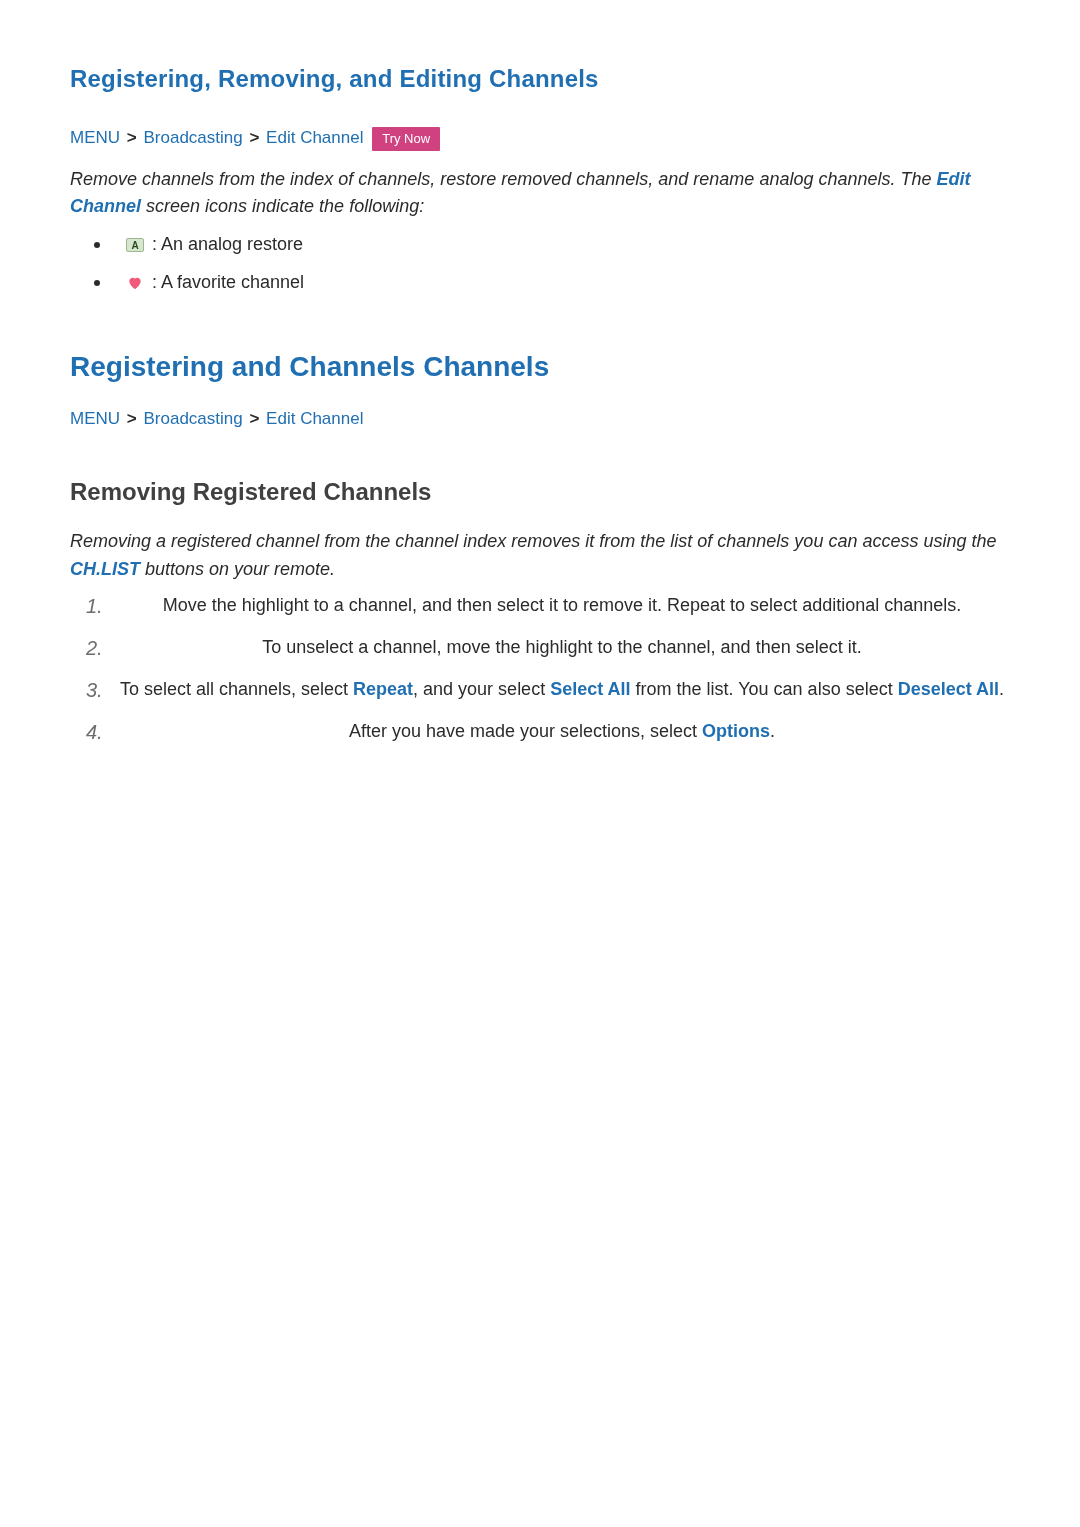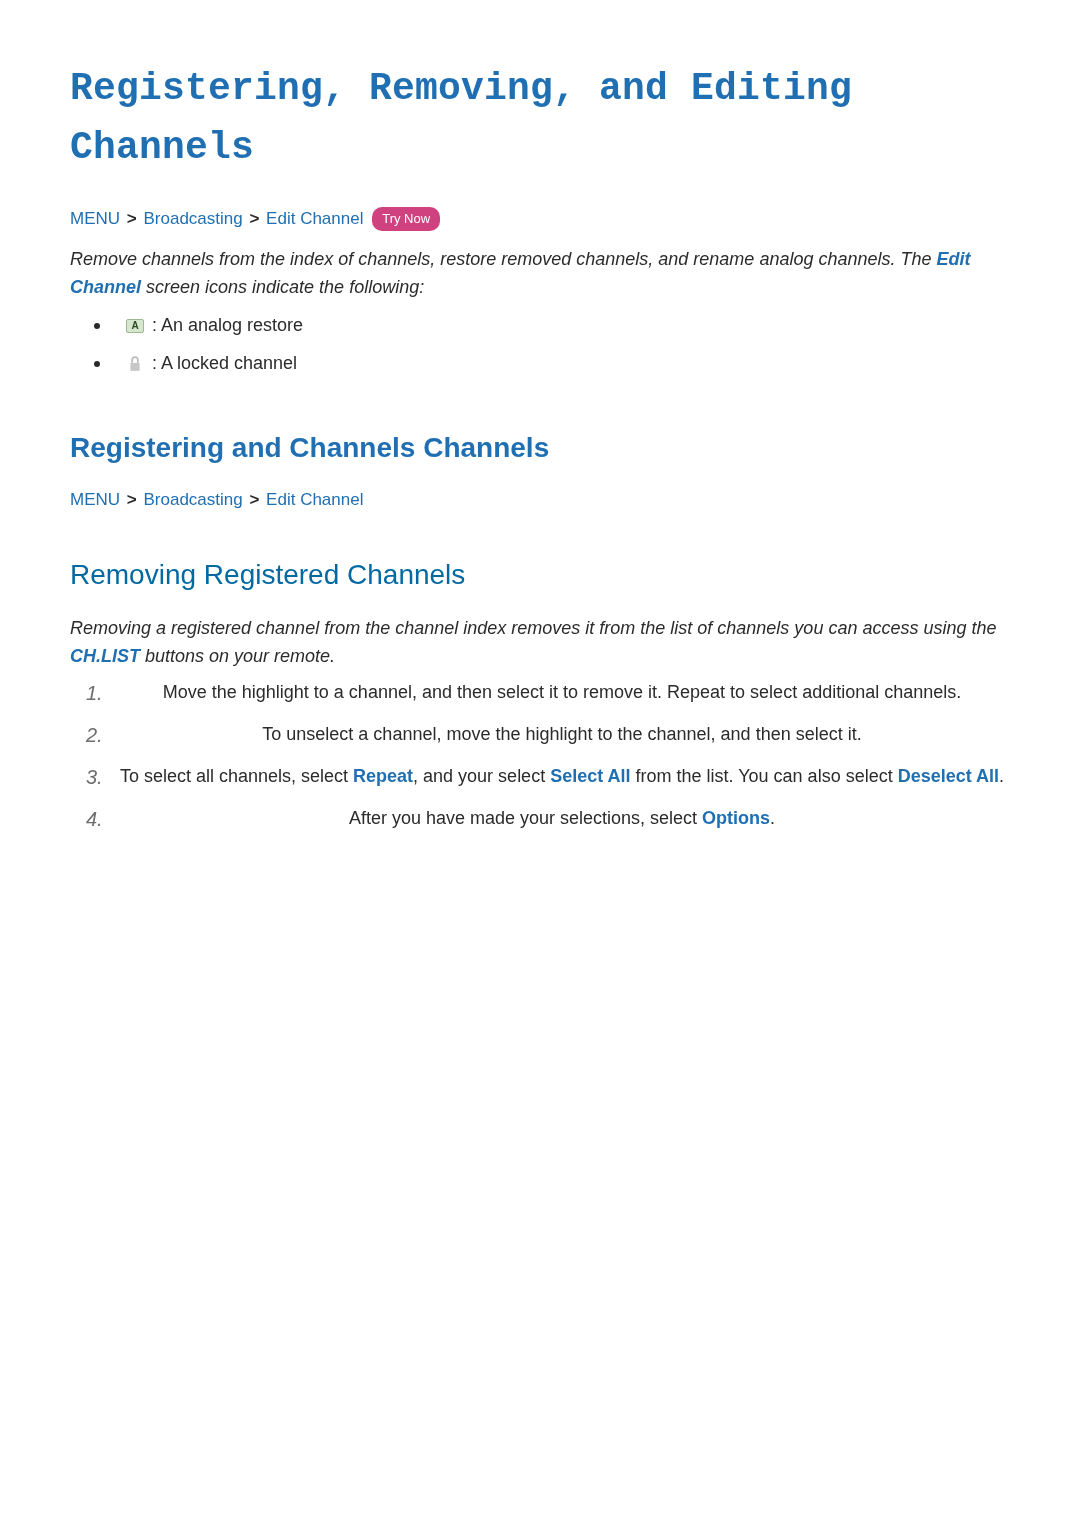--- a/index.html
+++ b/index.html
@@ -8,37 +8,36 @@
       background: #fff;
       width: 1080px;
       min-height: 1527px;
       padding: 60px 70px;
       color: #2b2b2b;
       font-size: 18px;
       line-height: 1.55;
     }
     .h1 {
       color: #1f6fb2;
-      font-size: 38px;
+      font-size: 24px;
       font-weight: 600;
       margin-bottom: 28px;
       letter-spacing: 0.2px;
-      font-family: Liberation Mono, monospace;
     }
     .h2 {
       color: #1f6fb2;
       font-size: 28px;
       font-weight: 600;
       margin-top: 48px;
       margin-bottom: 18px;
     }
     .h3 {
-      color: #0369a1;
-      font-size: 28px;
-      font-weight: 400;
+      color: #404040;
+      font-size: 24px;
+      font-weight: 700;
       margin-top: 40px;
       margin-bottom: 18px;
     }
     .breadcrumb {
       margin-bottom: 14px;
       font-size: 17px;
     }
     .bc-item {
       color: #1f6fb2;
       font-weight: 400;
@@ -47,21 +46,21 @@
       color: #2b2b2b;
       font-weight: 600;
       margin: 0 2px;
     }
     .try-now {
       display: inline-block;
       background: #d0417f;
       color: #fff;
       font-size: 13px;
       font-weight: 500;
-      border-radius: 10px;
+      border-radius: 1px;
       padding: 2px 10px;
       margin-left: 4px;
       vertical-align: middle;
     }
     .para { margin-bottom: 6px; font-style: italic; }
     .inline-strong { color: #1f6fb2; font-weight: 600; }
     .icon-list {
       list-style: none;
       margin: 10px 0 0 24px;
     }
@@ -132,26 +131,25 @@
   <li>
     <span class="bullet"></span>
     <span class="icon-slot">
       <span class="icon-analog">A</span>
     </span>
     <span> : An analog restore</span>
   </li>
   <li>
     <span class="bullet"></span>
     <span class="icon-slot">
-      <svg width="14" height="16" viewBox="0 0 24 28">
-          <path class="icon-lock" d="M4 12h16v14H4z"></path>
-          <path fill="none" stroke="#bdbdbd" stroke-width="3" d="M7 12V7a5 5 0 0 1 10 0v5"></path>
+      <svg width="16" height="14" viewBox="0 0 24 22">
+          <path class="icon-heart" d="M12 21s-9-6.3-9-13A5.5 5.5 0 0 1 12 4a5.5 5.5 0 0 1 9 4c0 6.7-9 13-9 13z"></path>
         </svg>
     </span>
-    <span> : A locked channel</span>
+    <span> : A favorite channel</span>
   </li>
 </ul>
 
 <h2 class="h2">Registering and Channels Channels</h2>
 
 <div class="breadcrumb">
   <span class="bc-item">MENU</span>
   <span class="bc-sep">&gt;</span>
   <span class="bc-item">Broadcasting</span>
   <span class="bc-sep">&gt;</span>

